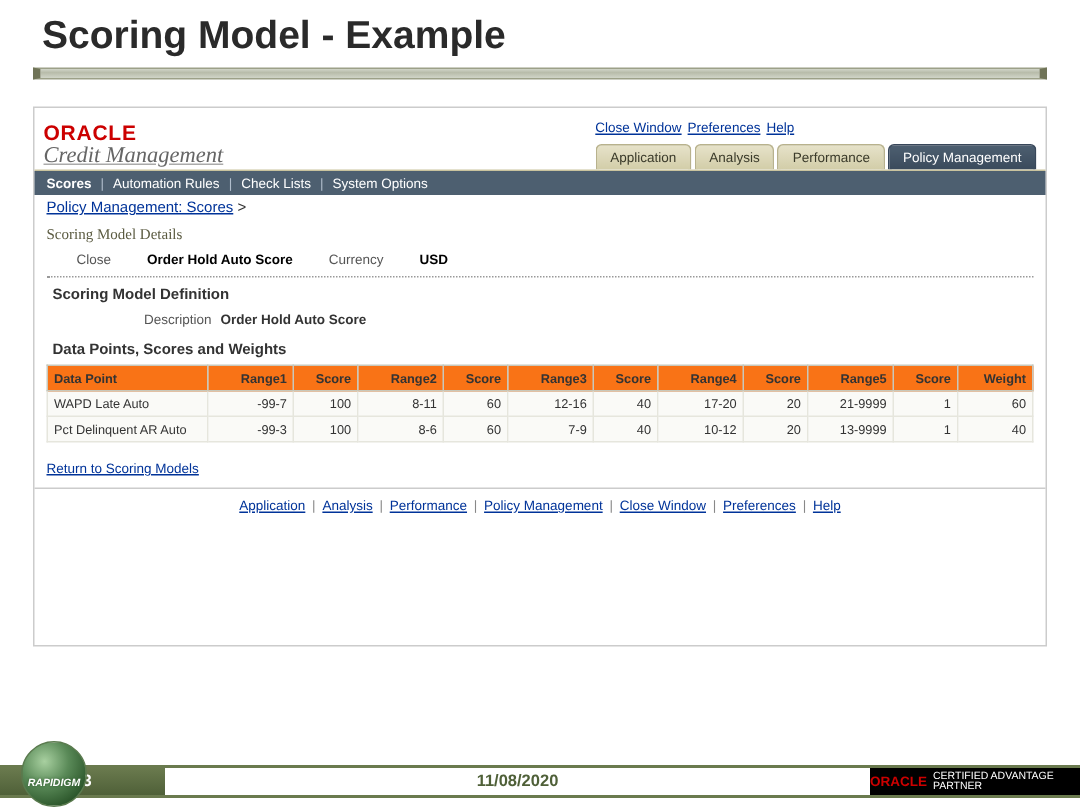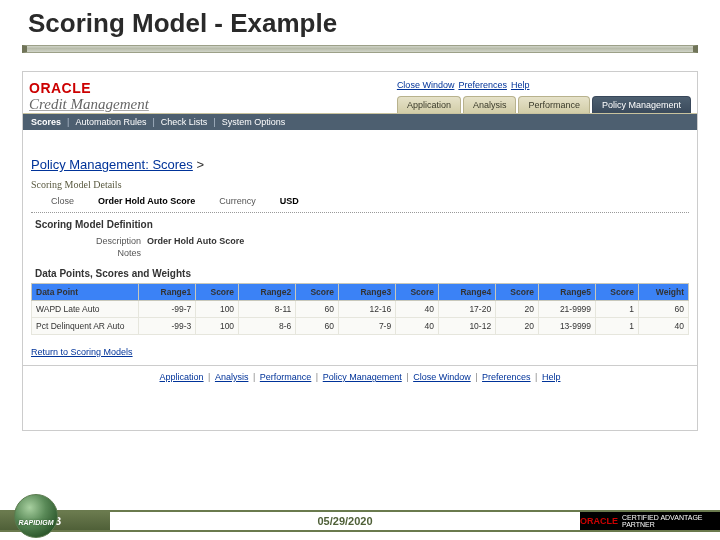--- a/index.html
+++ b/index.html
@@ -101,23 +101,22 @@
     font-size: 9px;
     display: flex;
     gap: 6px;
     align-items: center;
   }
   .subtabs .sep { color: #b0bdcc; }
   .subtabs span[data-interactable="true"] { cursor: pointer; }
   .subtabs .active-sub { font-weight: bold; }
   .breadcrumb {
     padding: 3px 8px;
-    font-size: 13px;
+    font-size: 10px;
     color: #333;
-    margin-top: 24px;
   }
   .breadcrumb a { color: #003399; text-decoration: underline; cursor: pointer; }
   h3.section-h {
     font-family: Georgia, 'Times New Roman', serif;
     font-size: 10px;
     color: #5a5a40;
     font-weight: normal;
     margin: 4px 8px 4px 8px;
   }
   .kv-row {
@@ -148,21 +147,21 @@
   .desc-block .k { width: 58px; text-align: right; color: #555; }
   .desc-block .v { font-weight: bold; }
   table.dp {
     width: calc(100% - 16px);
     margin: 4px 8px;
     border-collapse: collapse;
     font-size: 8.5px;
     table-layout: fixed;
   }
   table.dp th {
-    background: #3b82f6;
+    background: #f97316;
     color: #333;
     font-weight: bold;
     text-align: left;
     padding: 3px 4px;
     border: 1px solid #c8c8bb;
   }
   table.dp td {
     padding: 3px 4px;
     border: 1px solid #e6e6dd;
     background: #fafaf7;
@@ -304,24 +303,20 @@
     <span class="k" data-interactable="false">Currency</span>
     <span class="v" data-interactable="false">USD</span>
   </div>
   <div class="dotted-line" data-interactable="false"></div>
 
   <h4 class="subsection-h" data-interactable="false">Scoring Model Definition</h4>
   <div class="desc-block" data-interactable="false">
     <div class="row">
       <span class="k" data-interactable="false">Description</span>
       <span class="v" data-interactable="false">Order Hold Auto Score</span>
-    </div>
-    <div class="row">
-      <span class="k" data-interactable="false">Notes</span>
-      <span class="v" data-interactable="false"></span>
     </div>
   </div>
 
   <h4 class="subsection-h" data-interactable="false">Data Points, Scores and Weights</h4>
   <table class="dp" data-interactable="false">
     <colgroup>
       <col style="width:15%">
         <col style="width:8%">
         <col style="width:6%">
       <col style="width:8%">
@@ -397,21 +392,21 @@
     <span class="sep">|</span>
     <span data-interactable="true">Preferences</span>
     <span class="sep">|</span>
     <span data-interactable="true">Help</span>
   </div>
 </div>
 
 <div class="footer" data-interactable="false">
   <div class="footer-bar" data-interactable="false">
     <div class="footer-left" data-interactable="false">13</div>
-    <div class="footer-mid" data-interactable="false">05/29/2020</div>
+    <div class="footer-mid" data-interactable="false">11/08/2020</div>
     <div class="footer-right" data-interactable="false">
       <span class="orabox" data-interactable="false">ORACLE</span>
       <span data-interactable="false">CERTIFIED ADVANTAGE PARTNER</span>
     </div>
   </div>
   <div class="globe" data-interactable="false"></div>
   <div class="rapidigm" data-interactable="false">RAPIDIGM</div>
 </div>
 
 </body></html>

